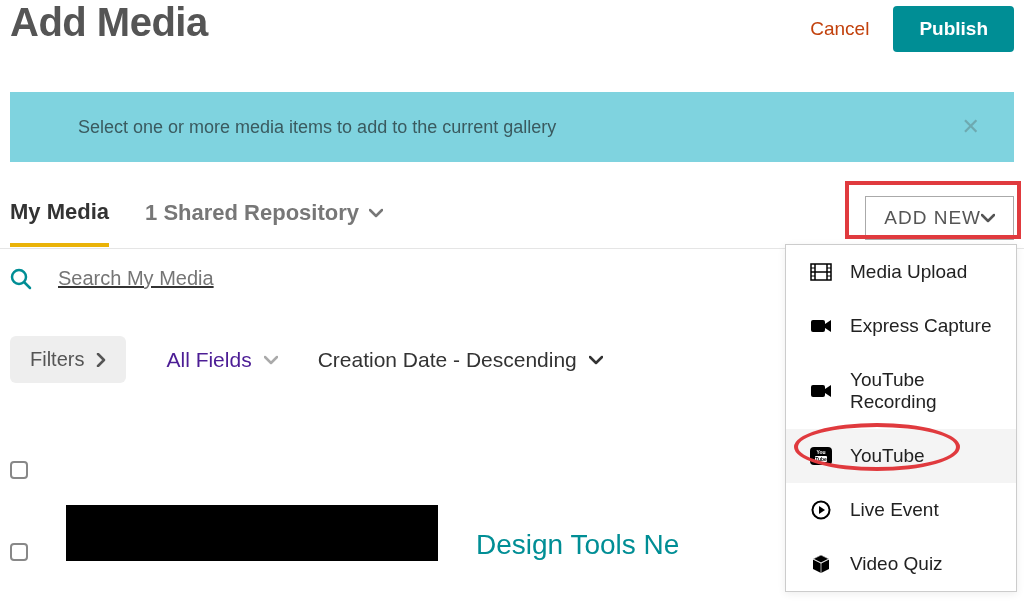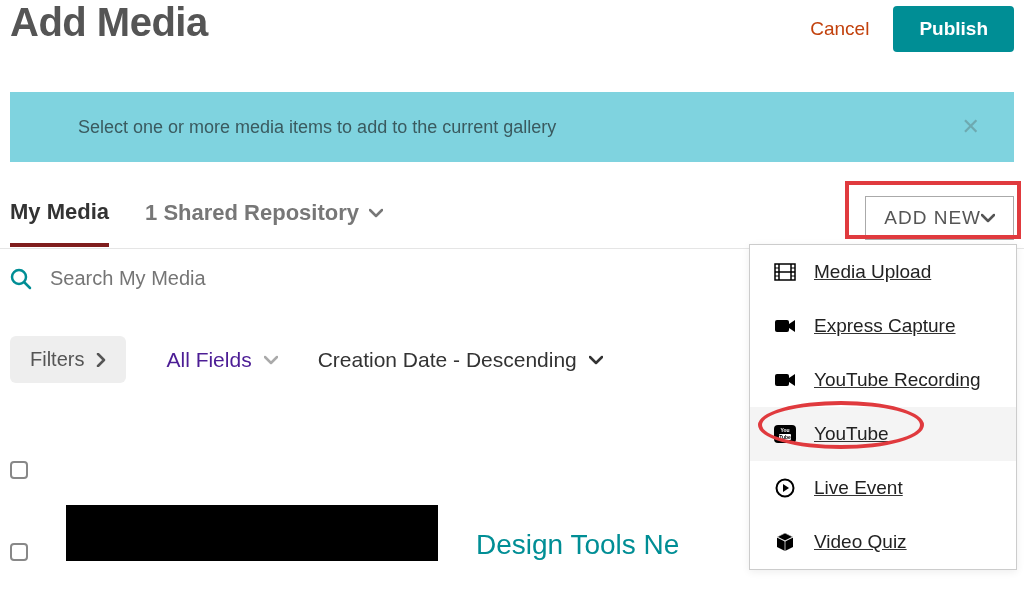--- a/index.html
+++ b/index.html
@@ -83,21 +83,21 @@
     font-weight: 600;
     color: #777;
     padding-bottom: 18px;
     cursor: pointer;
     display: flex;
     align-items: center;
     gap: 10px;
   }
   .tab.active {
     color: #333;
-    border-bottom: 4px solid #7f1d1d;
+    border-bottom: 4px solid #eab308;
     margin-bottom: -1px;
   }
   .tab .chev {
     font-size: 14px;
     color: #777;
   }
   .add-new-btn {
     border: 1px solid #aaa;
     background: #fff;
     padding: 10px 18px;
@@ -116,22 +116,23 @@
     right: 3px;
     top: 181px;
     width: 176px;
     height: 58px;
     pointer-events: none;
   }
   .search-row {
     margin-top: 18px;
     display: flex;
     align-items: center;
-    gap: 18px;
+    gap: 26px;
     padding: 0 10px;
+    text-decoration: underline;
   }
   .search-icon {
     color: #008E95;
     font-size: 20px;
     font-weight: bold;
   }
   .search-input {
     border: none;
     font-size: 20px;
     color: #888;
@@ -196,26 +197,25 @@
     font-size: 28px;
     color: #008E95;
     font-weight: 500;
     cursor: pointer;
     line-height: 1.15;
   }
   .dropdown-menu {
     position: absolute;
     right: 7px;
     top: 244px;
-    width: 268px;
+    width: 232px;
     background: #fff;
     border: 1px solid #ccc;
     box-shadow: 0 2px 8px rgba(0,0,0,0.07);
     z-index: 10;
-    text-decoration: underline;
   }
   .menu-item {
     display: flex;
     align-items: center;
     gap: 18px;
     padding: 16px 24px;
     font-size: 19px;
     color: #222;
     cursor: pointer;
     position: relative;

